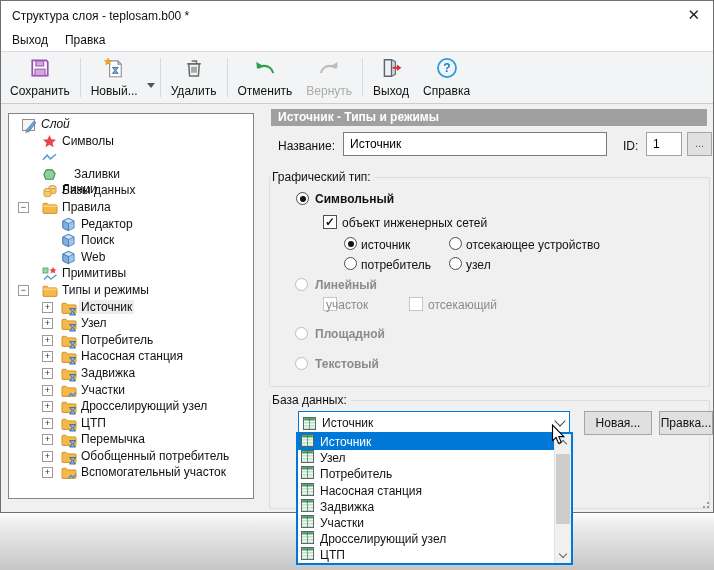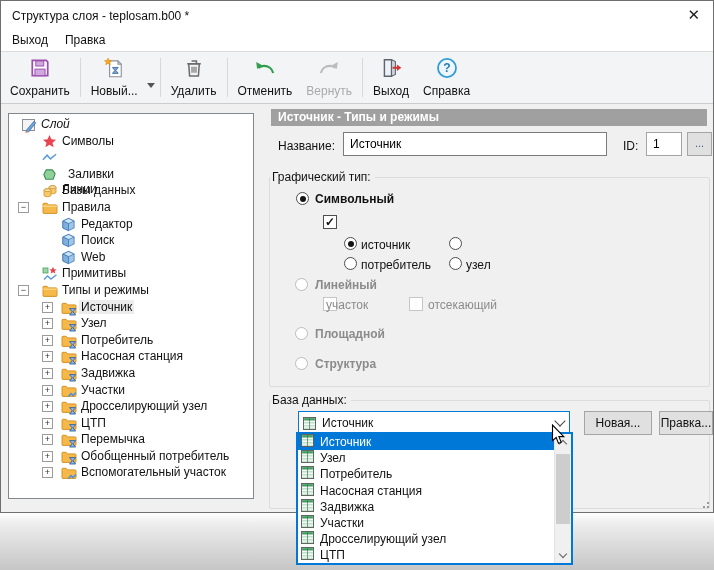--- a/index.html
+++ b/index.html
@@ -168,21 +168,21 @@
         <div class="tree-row">
           <span class="t-icon" style="left: 33px;"><svg width="15" height="15" viewBox="0 0 16 16">
               <polyline points="1,10.5 5.5,5.5 9,9.5 15,4.5" fill="none" stroke="#5b9bd5" stroke-width="1.6"></polyline>
             </svg></span>
           <span class="t-label" style="left: 51px; margin-top: 32px;">Линии</span>
         </div>
         <div class="tree-row">
           <span class="t-icon" style="left: 33px;"><svg width="15" height="15" viewBox="0 0 16 16">
               <path d="M4.5 3h6.5l3 4-2 6H4L2 8z" fill="#90d19b" stroke="#3f8f55" stroke-width="1.2" stroke-linejoin="round"></path>
             </svg></span>
-          <span class="t-label" style="left: 57px;">Заливки</span>
+          <span class="t-label" style="left: 63px;">Заливки</span>
         </div>
         <div class="tree-row">
           <span class="t-icon" style="left: 33px;"><svg width="16" height="16" viewBox="0 0 16 16">
               <path d="M7 4.2c0-.9 1.6-1.5 3.5-1.5s3.5.6 3.5 1.5v5c0 .9-1.6 1.5-3.5 1.5S7 10.1 7 9.2z" fill="#f9c868" stroke="#c8922e" stroke-width=".8"></path>
               <ellipse cx="10.5" cy="4.2" rx="3.5" ry="1.4" fill="#fde3a7" stroke="#c8922e" stroke-width=".8"></ellipse>
               <path d="M2 7.2c0-.9 1.6-1.5 3.5-1.5S9 6.3 9 7.2v5c0 .9-1.6 1.5-3.5 1.5S2 13.1 2 12.2z" fill="#f9c868" stroke="#c8922e" stroke-width=".8"></path>
               <ellipse cx="5.5" cy="7.2" rx="3.5" ry="1.4" fill="#fde3a7" stroke="#c8922e" stroke-width=".8"></ellipse>
             </svg></span>
           <span class="t-label" style="left: 51px;">Базы данных</span>
         </div>
@@ -335,43 +335,45 @@
     <div class="text-input" style="left:645px;top:131px;width:36px;height:24px;border-color:#a3a3a3;">1</div>
     <div class="mini-btn" style="left:686px;top:131px;width:25px;height:24px;">...</div>
 
     <div class="groupbox" style="left:268px;top:176px;width:439px;height:208px;"></div>
     <span class="group-label" style="left:270px;top:169px;">Графический тип:</span>
 
     <span class="radio checked" style="left:295px;top:191px;"></span>
     <span class="opt-label bold" style="left:314px;top:191px;">Символьный</span>
 
     <span class="checkbox" style="left:322px;top:214px;">✓</span>
+    <span class="opt-label" style="left:341px;top:215px;">объект инженерных сетей</span>
 
     <span class="radio checked" style="left:343px;top:236px;"></span>
     <span class="opt-label" style="left:360px;top:237px;">источник</span>
     <span class="radio" style="left:448px;top:236px;"></span>
+    <span class="opt-label" style="left:465px;top:237px;">отсекающее устройство</span>
 
     <span class="radio" style="left:343px;top:256px;"></span>
     <span class="opt-label" style="left:360px;top:257px;">потребитель</span>
     <span class="radio" style="left:448px;top:256px;"></span>
     <span class="opt-label" style="left:465px;top:257px;">узел</span>
 
     <span class="radio off" style="left:294px;top:277px;"></span>
     <span class="opt-label bold gray" style="left:314px;top:277px;">Линейный</span>
 
     <span class="checkbox off" style="left:322px;top:296px;"></span>
     <span class="opt-label gray" style="left:325px;top:297px;">участок</span>
     <span class="checkbox off" style="left:408px;top:296px;"></span>
     <span class="opt-label gray" style="left:427px;top:297px;">отсекающий</span>
 
     <span class="radio off" style="left:294px;top:326px;"></span>
     <span class="opt-label bold gray" style="left:314px;top:326px;">Площадной</span>
 
     <span class="radio off" style="left:294px;top:356px;"></span>
-    <span class="opt-label bold gray" style="left:314px;top:356px;">Структура</span>
+    <span class="opt-label bold gray" style="left:314px;top:356px;">Текстовый</span>
 
     <div class="groupbox" style="left:268px;top:399px;width:439px;height:107px;"></div>
     <span class="group-label" style="left:270px;top:392px;">База данных:</span>
 
     <div class="combo">
       <span class="c-icon"><svg width="13" height="13" viewBox="0 0 14 14">
             <rect x=".5" y=".5" width="13" height="13" fill="#fff" stroke="#5a5a5a"></rect>
             <rect x="1.2" y="1.2" width="11.6" height="2.6" fill="#3ba25e"></rect>
             <rect x="1.2" y="5.2" width="11.6" height="1.9" fill="#bbe3c8"></rect>
             <rect x="1.2" y="8.4" width="11.6" height="1.9" fill="#bbe3c8"></rect>

